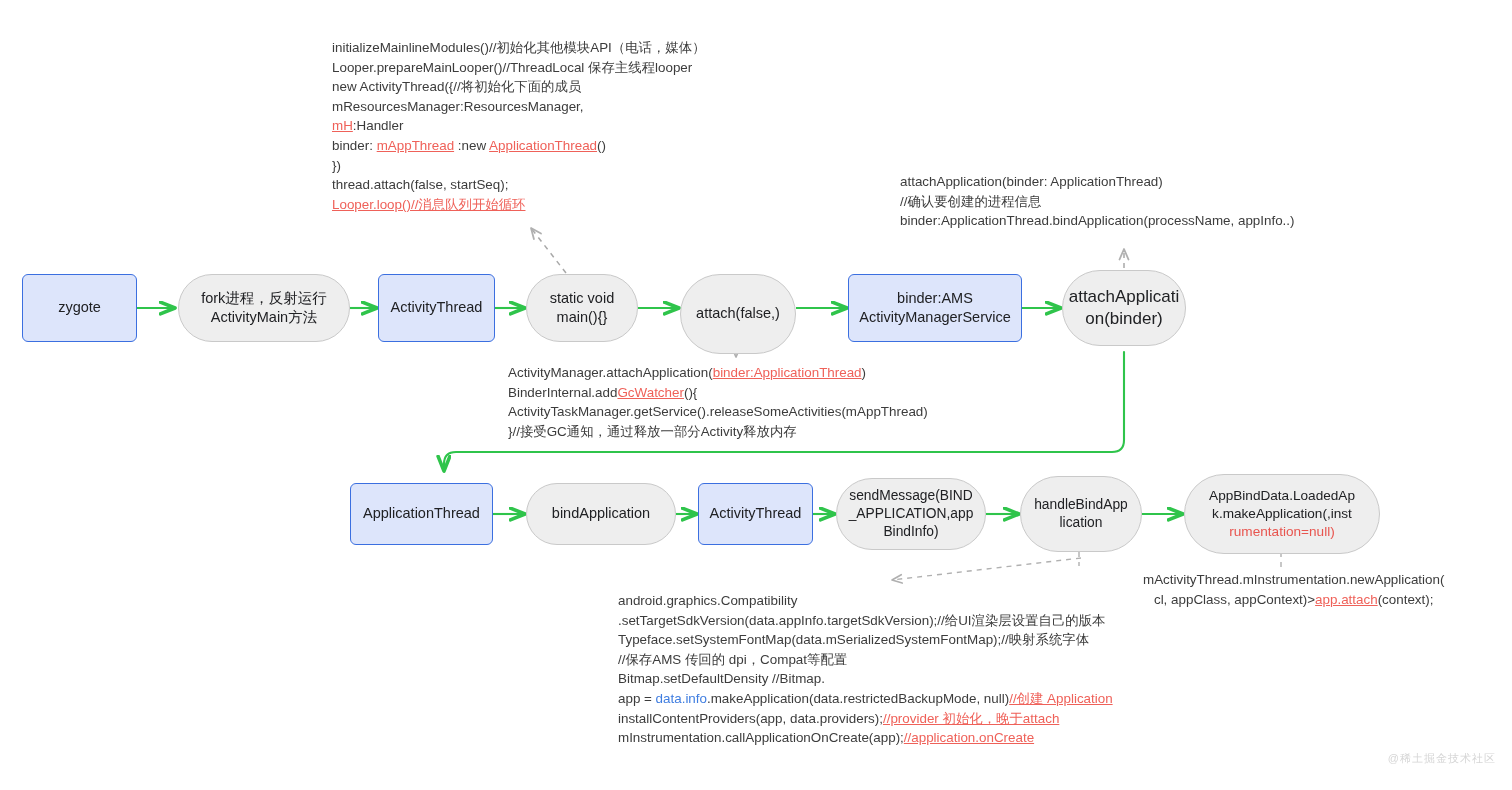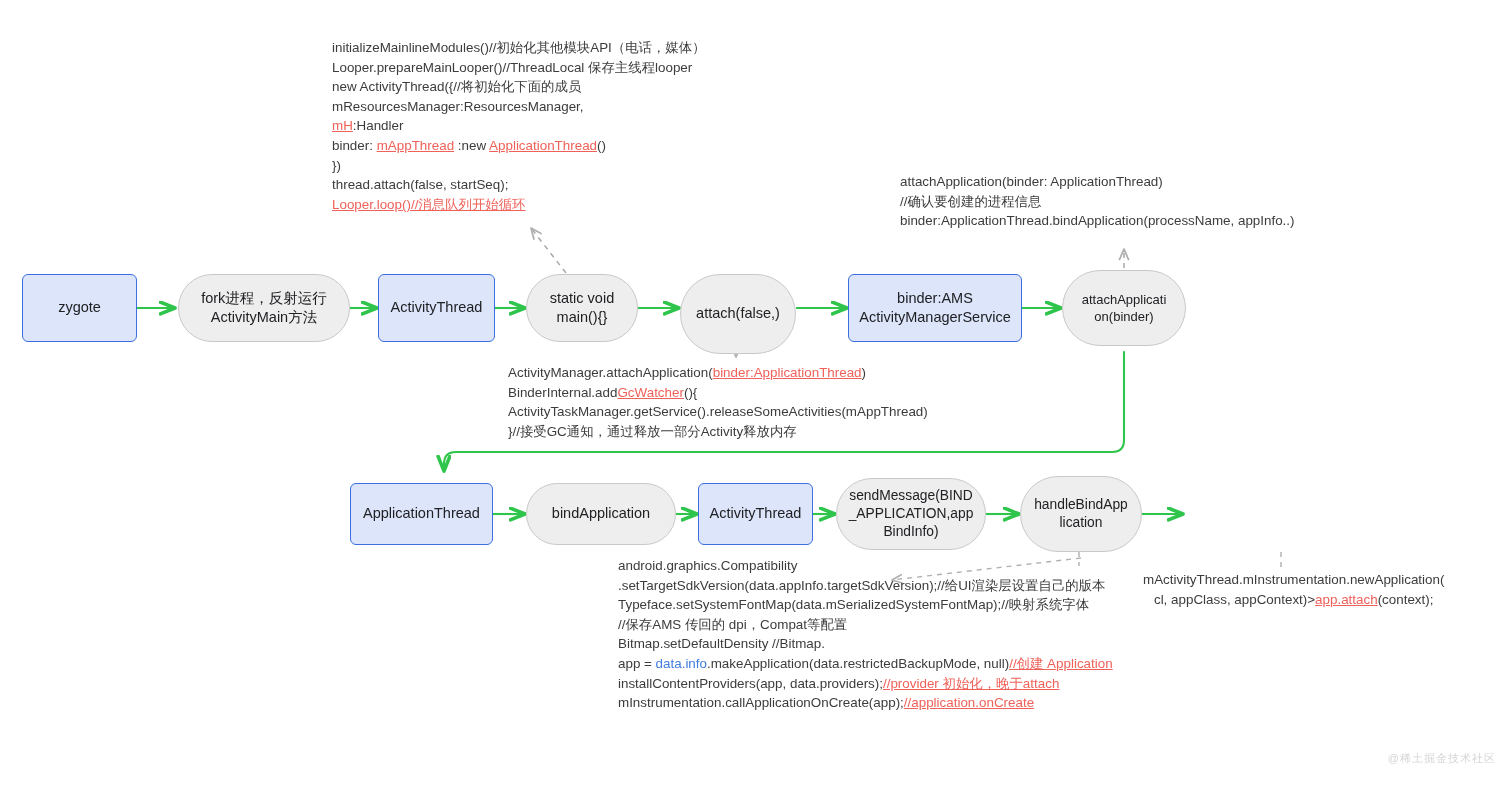--- a/index.html
+++ b/index.html
@@ -185,21 +185,21 @@
     <span class="nlabel">attach(false,)</span>
   </div>
 
   <div class="node rect" style="left:848px; top:274px; width:174px; height:68px;">
     <span>
       <span class="nlabel">binder:AMS</span>
       <span class="nlabel">ActivityManagerService</span>
     </span>
   </div>
 
-  <div class="node pill" style="left:1062px; top:270px; width:124px; height:76px; font-size:13px;">
+  <div class="node pill" style="left:1062px; top:270px; width:124px; height:76px; font-size:17px;">
     <span>
       <span class="nlabel">attachApplicati</span>
       <span class="nlabel">on(binder)</span>
     </span>
   </div>
 
   <div class="node rect" style="left:350px; top:483px; width:143px; height:62px;">
     <span class="nlabel">ApplicationThread</span>
   </div>
 
@@ -219,20 +219,27 @@
     </span>
   </div>
 
   <div class="node pill" style="left:1020px; top:476px; width:122px; height:76px; font-size:13.8px;">
     <span>
       <span class="nlabel">handleBindApp</span>
       <span class="nlabel">lication</span>
     </span>
   </div>
 
+  <div class="node pill" style="left:1184px; top:474px; width:196px; height:80px; font-size:13.6px;">
+    <span>
+      <span class="nlabel">AppBindData.LoadedAp</span>
+      <span class="nlabel">k.makeApplication(,inst</span>
+      <span class="nlabel red">rumentation=null)</span>
+    </span>
+  </div>
 
   <div class="ann" id="ann-top-left" style="left:332px; top:38px;">
       <span class="line"><span>initializeMainlineModules()//初始化其他模块API（电话，媒体）</span></span>
       <span class="line"><span>Looper.prepareMainLooper()//ThreadLocal 保存主线程looper</span></span>
       <span class="line"><span>new ActivityThread({//将初始化下面的成员</span></span>
       <span class="line"><span>mResourcesManager:ResourcesManager,</span></span>
       <span class="line"><span class="red">mH</span><span>:Handler</span></span>
       <span class="line"><span>binder: </span><span class="red">mAppThread</span><span> :new </span><span class="red">ApplicationThread</span><span>()</span></span>
       <span class="line"><span>})</span></span>
       <span class="line"><span>thread.attach(false, startSeq);</span></span>
@@ -245,21 +252,21 @@
       <span class="line"><span>binder:ApplicationThread.bindApplication(processName, appInfo..)</span></span>
     </div>
 
   <div class="ann" id="ann-middle" style="left:508px; top:363px;">
       <span class="line"><span>ActivityManager.attachApplication(</span><span class="red">binder:ApplicationThread</span><span>)</span></span>
       <span class="line"><span> BinderInternal.add</span><span class="red">GcWatcher</span><span>(){</span></span>
       <span class="line"><span>ActivityTaskManager.getService().releaseSomeActivities(mAppThread)</span></span>
       <span class="line"><span>}//接受GC通知，通过释放一部分Activity释放内存</span></span>
     </div>
 
-  <div class="ann" id="ann-bottom-left" style="left:618px; top:556px;">
+  <div class="ann" id="ann-bottom-left" style="left:618px; top:591px;">
       <span class="line"><span>android.graphics.Compatibility</span></span>
       <span class="line"><span>.setTargetSdkVersion(data.appInfo.targetSdkVersion);//给UI渲染层设置自己的版本</span></span>
       <span class="line"><span>Typeface.setSystemFontMap(data.mSerializedSystemFontMap);//映射系统字体</span></span>
       <span class="line"><span>//保存AMS 传回的 dpi，Compat等配置</span></span>
       <span class="line"><span>Bitmap.setDefaultDensity //Bitmap.</span></span>
       <span class="line"><span>app = </span><span class="blue">data.info</span><span>.makeApplication(data.restrictedBackupMode, null)</span><span class="red">//创建 Application</span></span>
       <span class="line"><span>installContentProviders(app, data.providers);</span><span class="red">//provider 初始化，晚于attach</span></span>
       <span class="line"><span>mInstrumentation.callApplicationOnCreate(app);</span><span class="red">//application.onCreate</span></span>
     </div>
 

